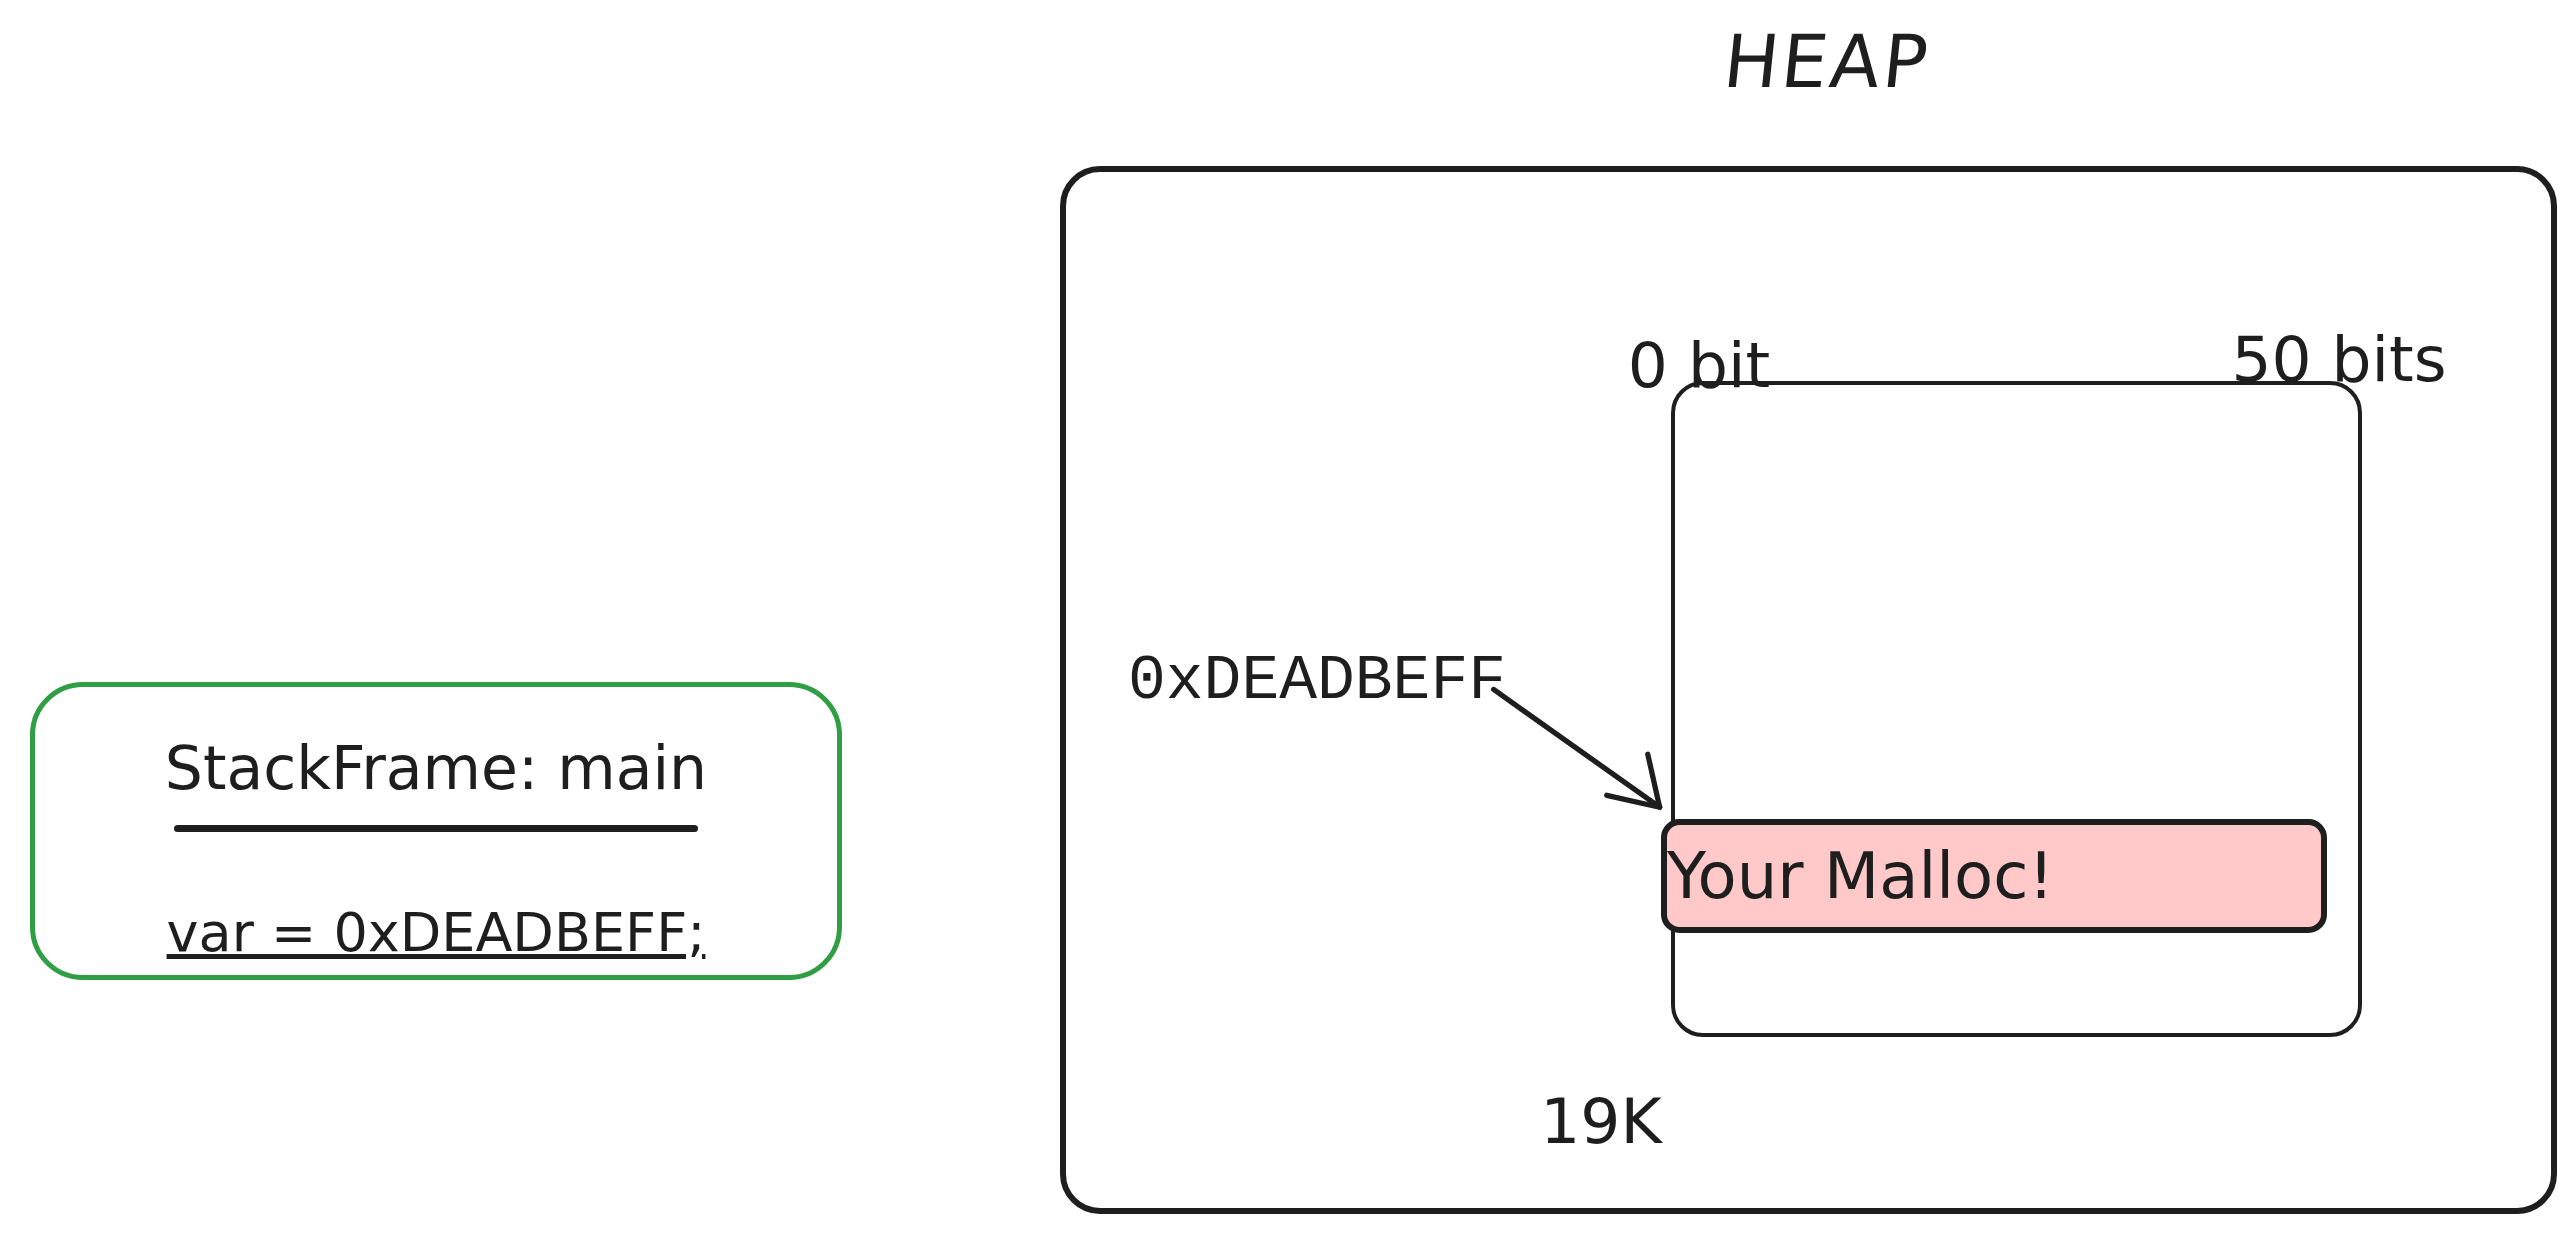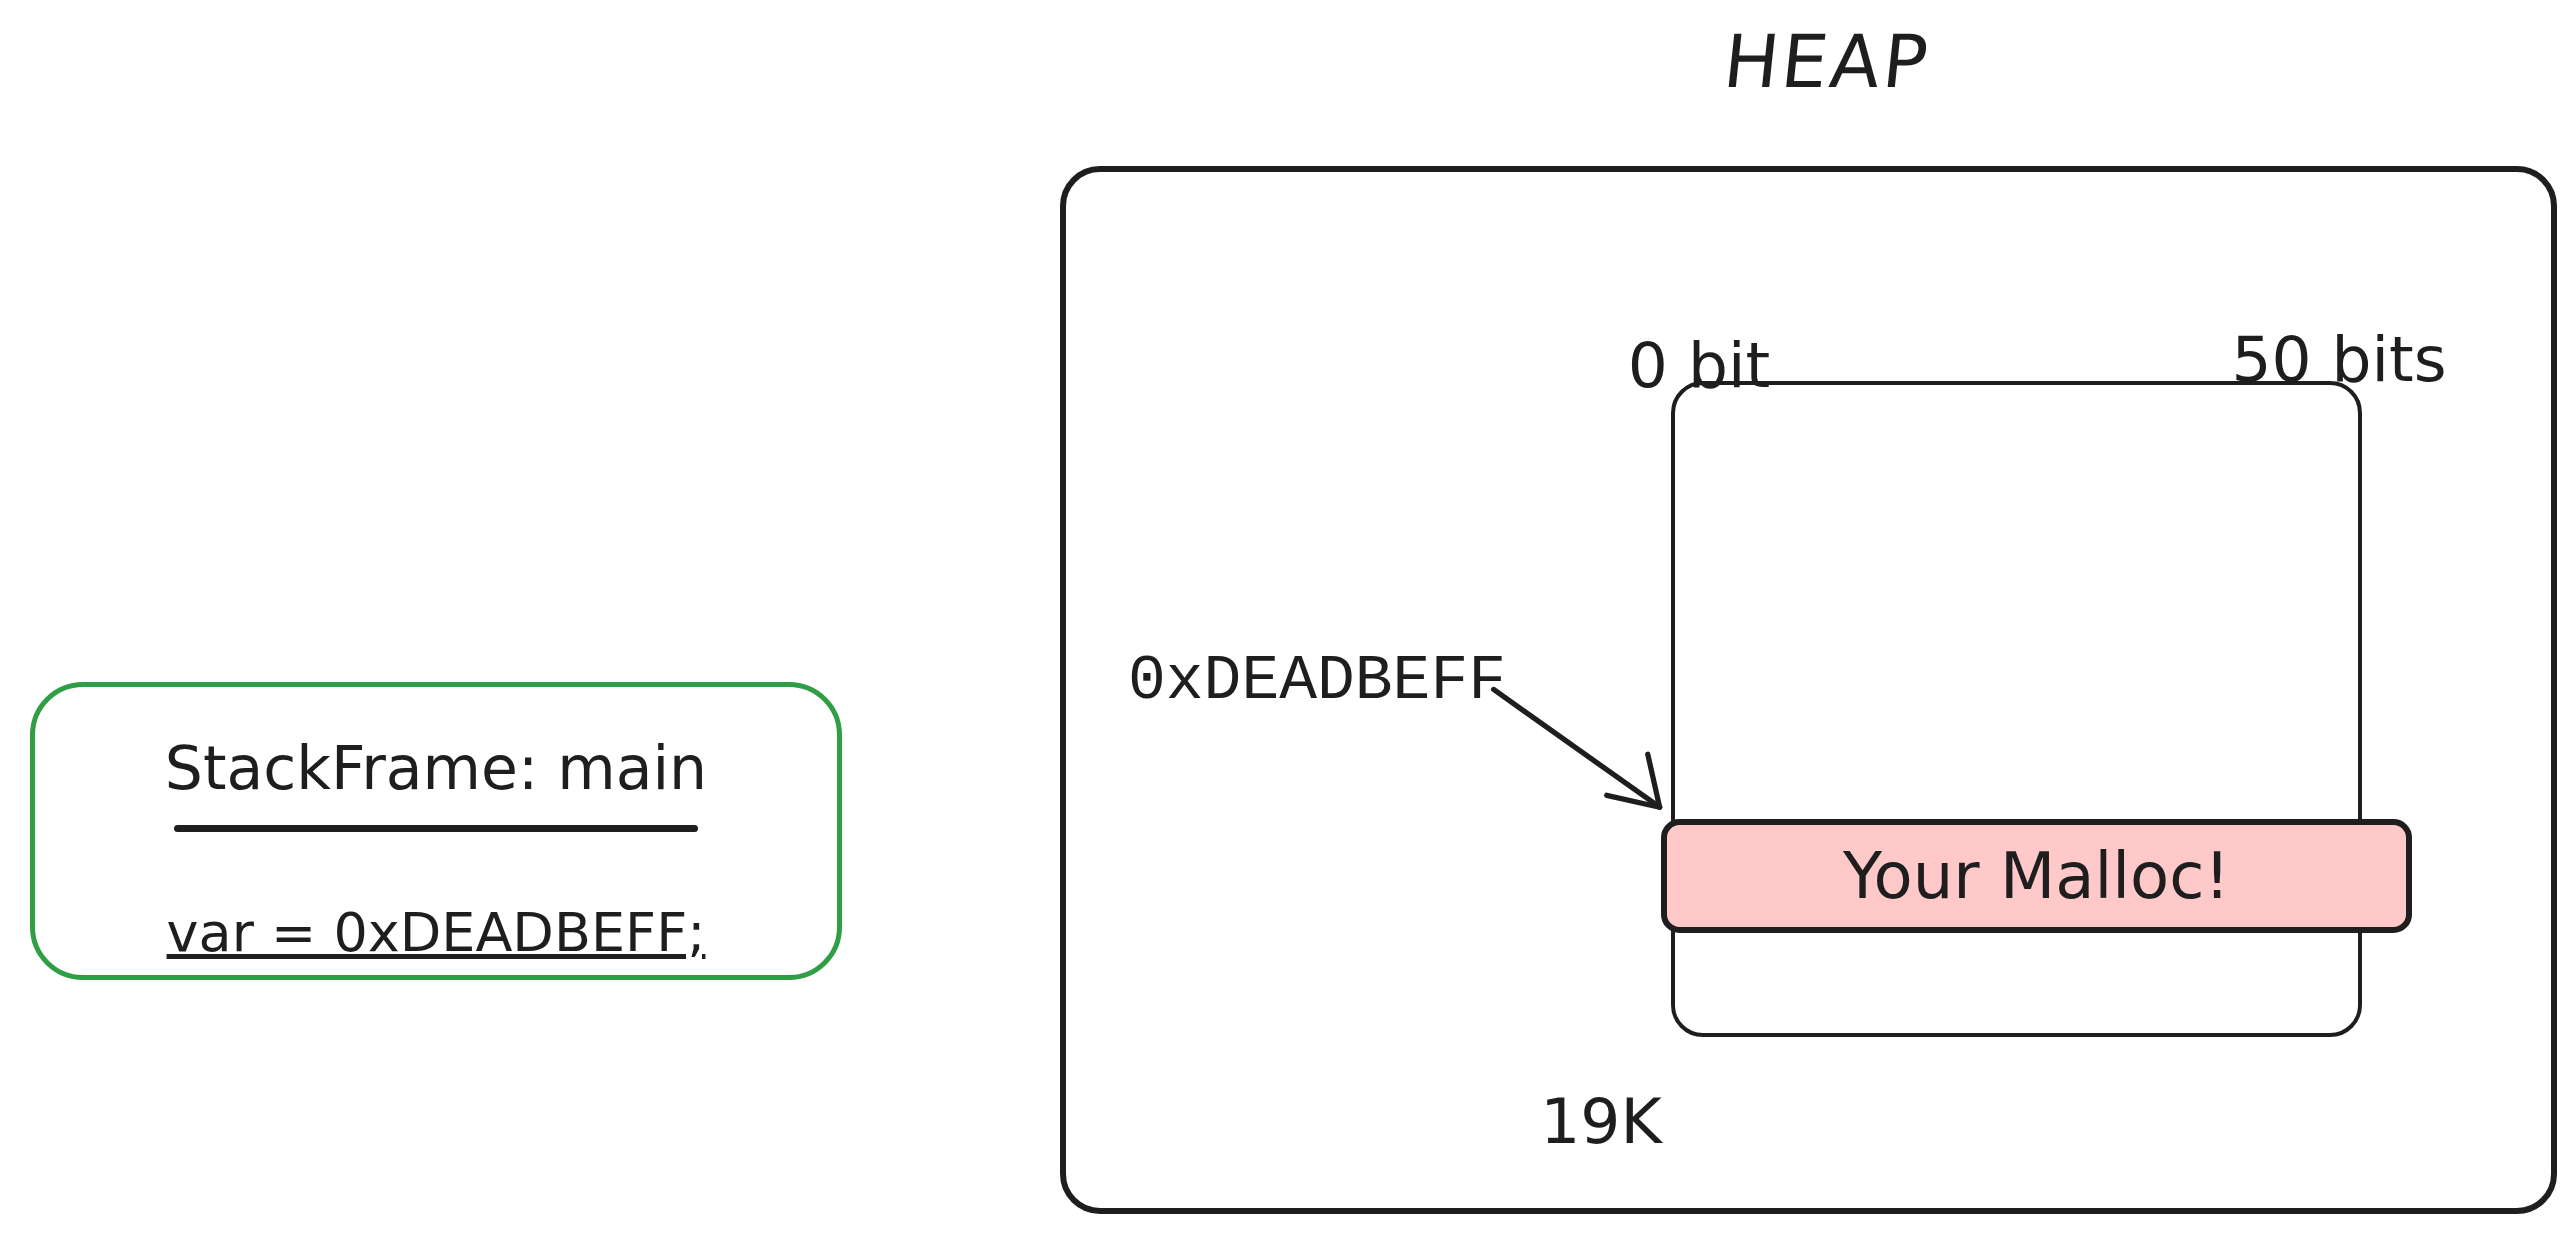--- a/index.html
+++ b/index.html
@@ -104,28 +104,27 @@
     stroke:var(--stroke);
     stroke-width:8;
     stroke-linecap:round;
     stroke-linejoin:round;
     fill:none;
   }
 
   .malloc-box{
     position:absolute;
     left:1661px; top:819px;
-    width:751px; height:114px;
+    width:666px; height:114px;
     background:var(--pink-fill);
     border:6.6px solid var(--stroke);
     border-radius:18.6px;
     box-sizing:border-box;
     display:flex;
     align-items:center;
-    justify-content:center;
   }
   .malloc-box span{
     font-size:64px;
     white-space:nowrap;
   }
 </style>
 </head>
 <body>
 
 <div class="canvas">

